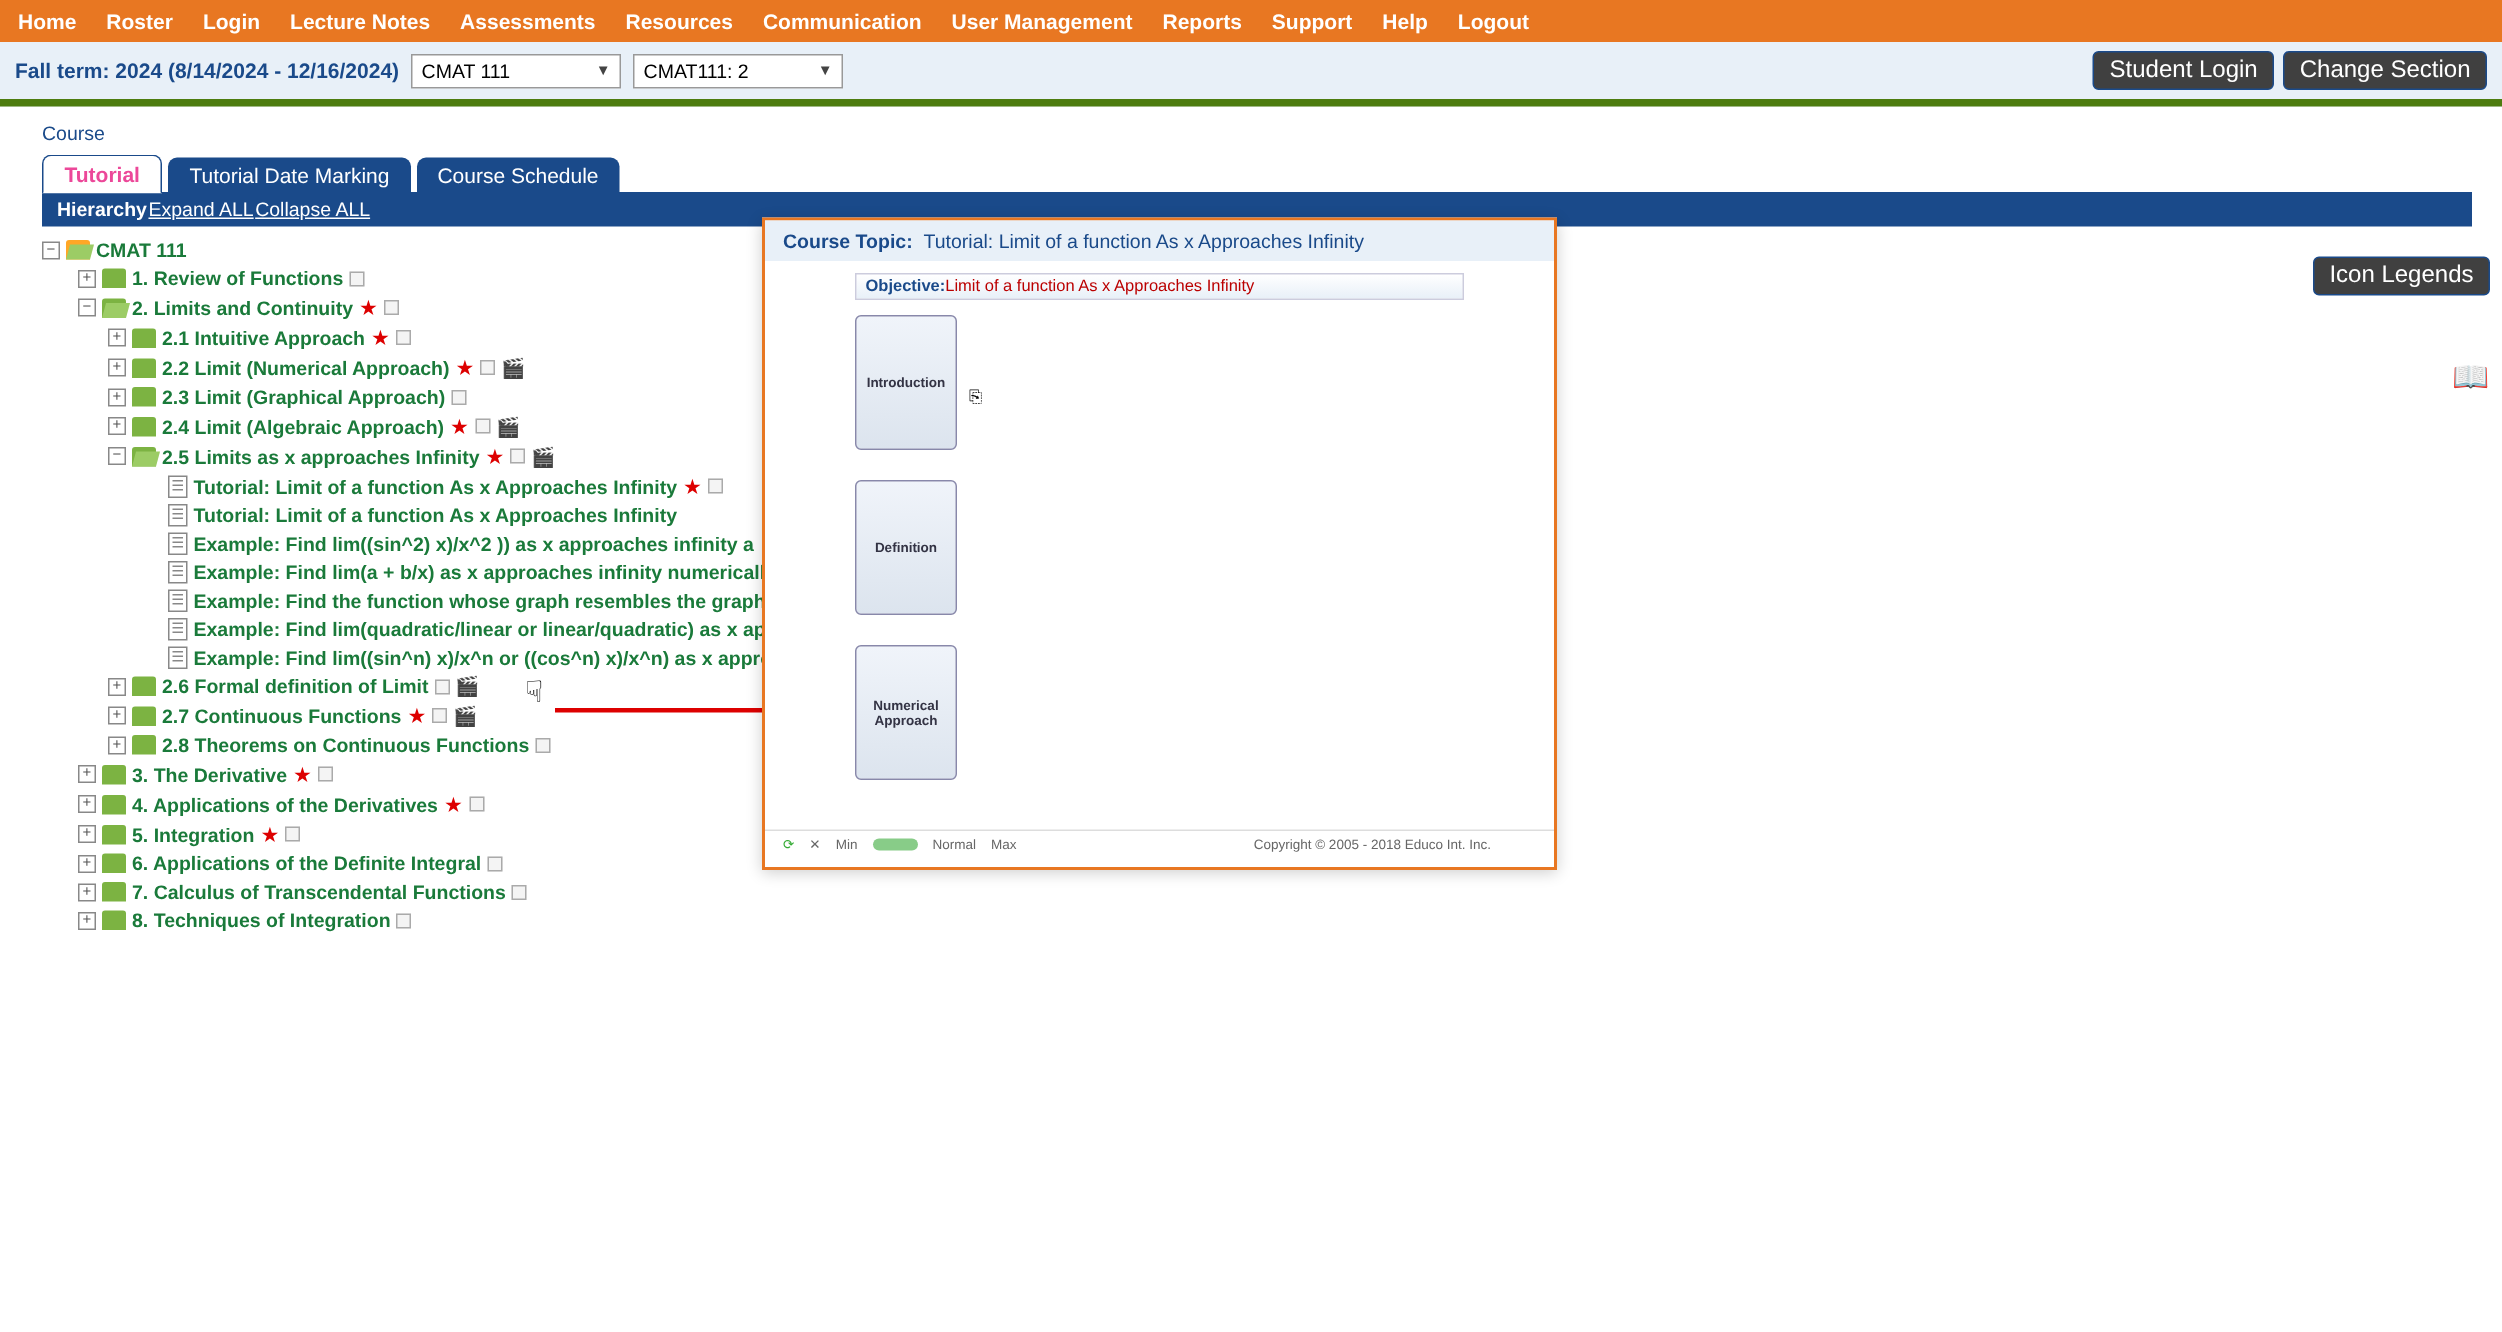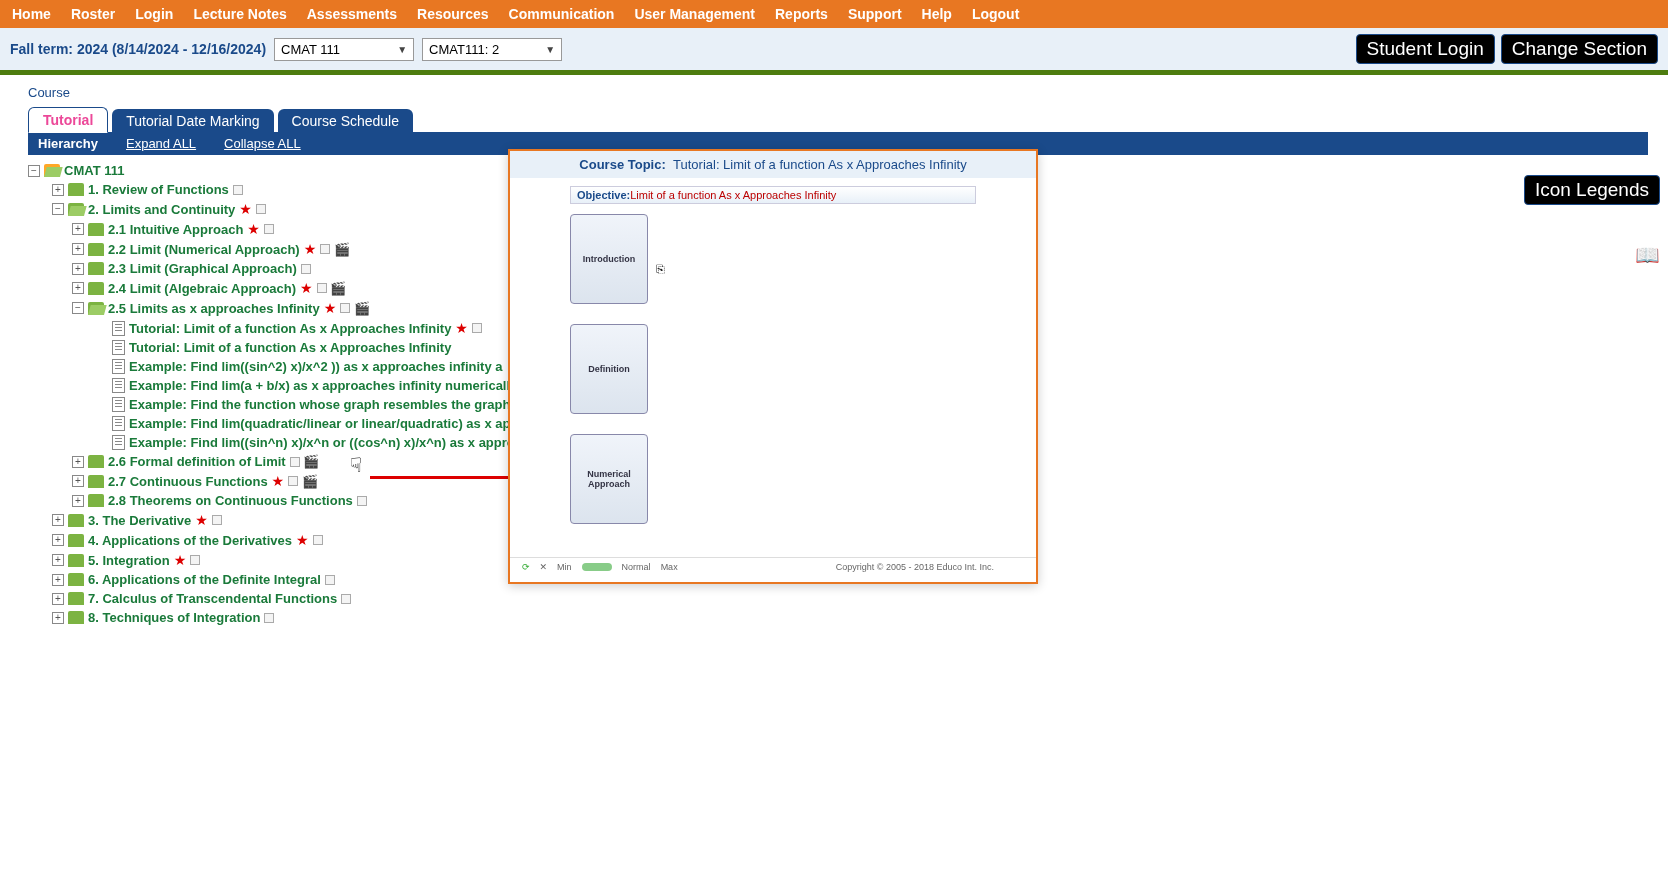--- a/index.html
+++ b/index.html
@@ -37,26 +37,26 @@
   min-width: 140px;
   font-size: 13px;
   display: inline-flex;
   justify-content: space-between;
   align-items: center;
   cursor: pointer;
 }
 .term-select .caret { font-size: 10px; color: #444; }
 .termbar-right { margin-left: auto; display: flex; gap: 6px; }
 .blue-btn {
-  background: #000000;
+  background: #404040;
   color: #fff;
   border: 1px solid #1a4a8a;
   border-radius: 4px;
   padding: 3px 10px;
-  font-size: 19px;
+  font-size: 16px;
   cursor: pointer;
 }
 
 
 .main-area { padding: 10px 20px 10px 28px; position: relative; }
 
 .course-label { color: #1a4a8a; font-size: 13px; margin-bottom: 6px; }
 
 .tabs-row { display: flex; align-items: flex-end; gap: 0; }
 .tab {
@@ -70,21 +70,21 @@
 }
 .tab.active { background: #fff; border: 1px solid #1a4a8a; border-bottom: 1px solid #fff; color: #ec4899; font-weight: bold; }
 .tab.inactive { background: #1a4a8a; color: #fff; margin-left: 4px; }
 
 .hierarchy-bar {
   background: #1a4a8a;
   color: #fff;
   padding: 4px 10px;
   display: flex;
   align-items: center;
-  gap: 28px;
+  gap: 1px;
   font-size: 13px;
   width: 100%;
 }
 .hierarchy-bar .h-label { font-weight: bold; }
 .hierarchy-bar a { color: #fff; text-decoration: underline; cursor: pointer; }
 
 
 .tree { padding: 6px 0 20px 0; }
 .tree-row {
   display: flex;
@@ -166,35 +166,34 @@
   background: #fff;
   border: 2px solid #e87722;
   box-shadow: 0 2px 10px rgba(0,0,0,0.2);
   z-index: 100;
 }
 .preview-header {
   background: #e8f0f8;
   padding: 6px 12px;
   font-size: 13px;
   color: #1a4a8a;
-  text-align: center;
 }
 .preview-header b { font-weight: bold; }
 .preview-body { padding: 8px 60px; }
 .objective-bar {
   background: linear-gradient(#fff, #e8f0f8);
   border: 1px solid #ccd;
   padding: 2px 6px;
   font-size: 11px;
   margin-bottom: 10px;
 }
 .objective-bar .obj-label { color: #1a4a8a; font-weight: bold; }
 .objective-bar .obj-text { color: #b00; font-weight: normal; }
 .slide-box {
-  width: 78px; height: 90px;
+  width: 68px; height: 90px;
   background: linear-gradient(#f0f4fa, #dce4ee);
   border: 1px solid #88a;
   border-radius: 4px;
   display: flex;
   align-items: center;
   justify-content: center;
   font-size: 9px;
   font-weight: bold;
   color: #334;
   margin-bottom: 20px;

